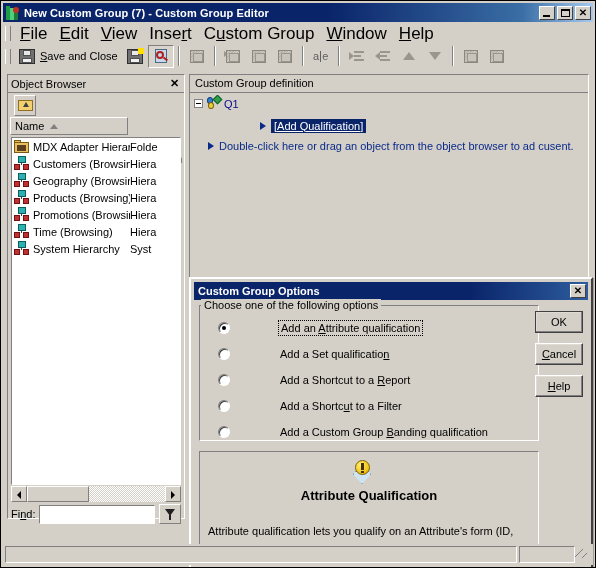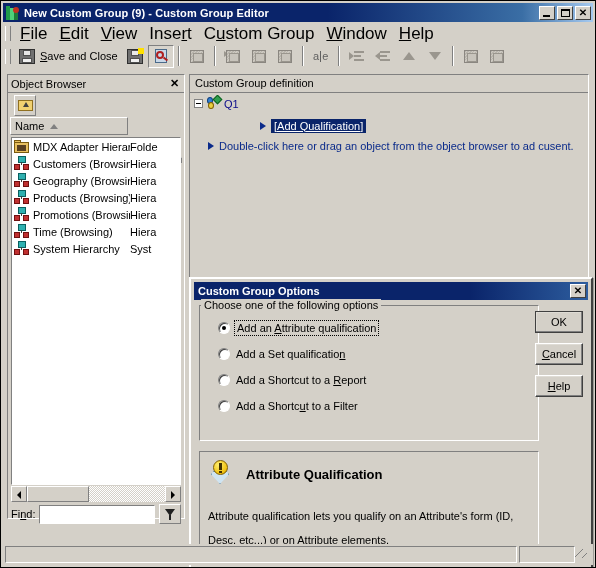--- a/index.html
+++ b/index.html
@@ -471,20 +471,21 @@
     left: 1px; top: -7px;
     background: #d4d0c8;
     padding: 0 3px;
     font-size: 11px;
   }
   .radio-row {
     display: flex; align-items: center;
     height: 16px;
     margin-left: 18px;
     white-space: nowrap;
+    gap: 44px;
   }
   .radio {
     width: 12px; height: 12px;
     border-radius: 50%;
     background: #ffffff;
     border: 1px solid;
     border-color: #808080 #ffffff #ffffff #808080;
     box-shadow: inset 1px 1px 0 #404040;
     position: relative;
     margin-right: 6px;
@@ -506,21 +507,21 @@
 
   .info-box {
     position: absolute;
     left: 8px; top: 172px;
     width: 340px; height: 110px;
     border: 1px solid;
     border-color: #808080 #ffffff #ffffff #808080;
     box-sizing: border-box;
     padding: 8px;
   }
-  .info-head { display: flex; align-items: center; }
+  .info-head { display: flex; align-items: center; flex-direction: column; }
   .icon-bulb { width: 28px; height: 28px; position: relative; flex: 0 0 auto; margin-right: 10px;}
   .icon-bulb .circ {
     position:absolute; left:5px; top:0px; width:15px; height:15px;
     background: radial-gradient(circle at 35% 30%, #fff070 0%, #f0c010 70%, #b08000 100%);
     border: 1px solid #806000; border-radius: 50%; box-sizing: border-box;
   }
   .icon-bulb .excl {
     position:absolute; left:11px; top:3px; width:3px; height:7px; background:#403000;
   }
   .icon-bulb .excl2 {
@@ -596,21 +597,21 @@
 
 <div id="app">
 
   <div class="titlebar">
     <div class="title-icon">
       <div class="b1"></div>
         <div class="b2"></div>
         <div class="b3"></div>
         <div class="dot"></div>
     </div>
-    <div class="title-text">New Custom Group (9) - Custom Group Editor</div>
+    <div class="title-text">New Custom Group (7) - Custom Group Editor</div>
     <div class="title-buttons">
       <div class="tbtn">
           <span class="glyph-min"></span>
         </div>
       <div class="tbtn">
           <span class="glyph-max"></span>
         </div>
       <div class="tbtn"><span class="glyph-close">✕</span></div>
     </div>
   </div>
@@ -898,20 +899,24 @@
           <span class="radio-label">Add a Set qualificatio<u>n</u></span>
         </div>
         <div class="radio-row" style="margin-top:10px;">
           <span class="radio"></span>
           <span class="radio-label">Add a Shortcut to a <u>R</u>eport</span>
         </div>
         <div class="radio-row" style="margin-top:10px;">
           <span class="radio"></span>
           <span class="radio-label">Add a Shortc<u>u</u>t to a Filter</span>
         </div>
+        <div class="radio-row" style="margin-top:10px;">
+          <span class="radio"></span>
+          <span class="radio-label">Add a Custom Group <u>B</u>anding qualification</span>
+        </div>
       </div>
 
       <div class="info-box">
         <div class="info-head">
           <span class="icon-bulb">
             <span class="dia"></span>
               <span class="circ"></span>
               <span class="excl"></span>
               <span class="excl2"></span>
           </span>

